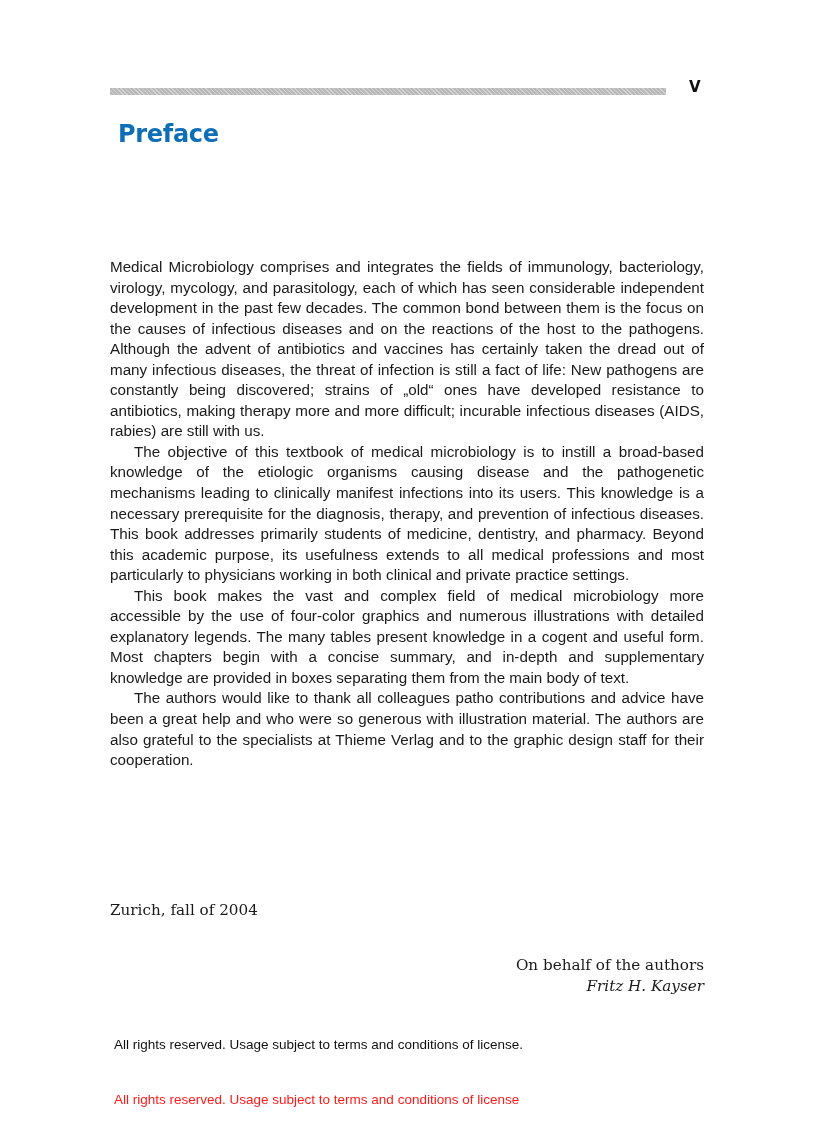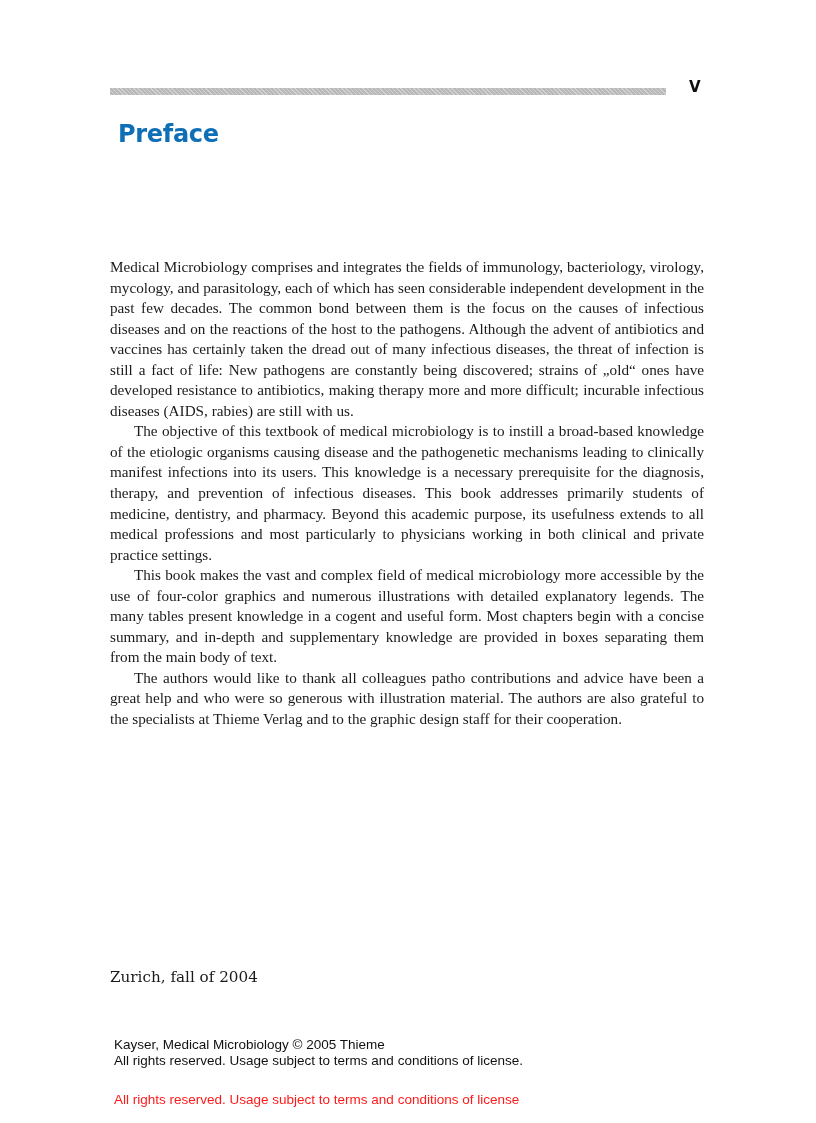--- a/index.html
+++ b/index.html
@@ -14,27 +14,27 @@
       position: absolute; left: 689px; top: 78px;
       font-family: "DejaVu Sans", sans-serif; font-weight: bold; font-size: 15px; color: #111;
     }
     .title {
       position: absolute; left: 110px; top: 112px; margin: 8px;
       font-family: "DejaVu Sans", sans-serif; font-weight: bold; font-size: 24px;
       color: #0f6fb6; letter-spacing: -0.3px;
     }
     .body-text {
       position: absolute; left: 110px; top: 257px; width: 594px;
-      font-family: Liberation Serif, serif; font-size: 15.2px; line-height: 20.55px;
+      font-family: Liberation Sans, sans-serif; font-size: 15.2px; line-height: 20.55px;
       color: #1a1a1a; text-align: justify; hyphens: manual;
     }
     .body-text p { margin: 0; }
     .body-text p.indent { text-indent: 24px; }
     .signoff-place {
-      position: absolute; left: 110px; top: 968px;
+      position: absolute; left: 110px; top: 901px;
       font-family: "DejaVu Serif", serif; font-size: 15.2px; color: #1a1a1a;
     }
     .signoff-right {
       position: absolute; right: 112px; top: 955px; text-align: right;
       font-family: "DejaVu Serif", serif; font-size: 15.2px; color: #1a1a1a; line-height: 20.5px;
     }
     .signoff-right .author { font-style: italic; }
     .footer {
       position: absolute; left: 114px; top: 1037px;
       font-family: "Liberation Sans", sans-serif; font-size: 13.5px; line-height: 16px; color: #111;
@@ -53,19 +53,22 @@
   <h1 class="title">Preface</h1>
 
   <div class="body-text">
     <p>Medical Microbiology comprises and integrates the fields of immunology, bacteriology, virology, mycology, and parasitology, each of which has seen considerable independent development in the past few decades. The com­mon bond between them is the focus on the causes of infectious diseases and on the reactions of the host to the pathogens. Although the advent of antibiotics and vaccines has certainly taken the dread out of many infectious diseases, the threat of infection is still a fact of life: New pathogens are con­stantly being discovered; strains of „old“ ones have developed resistance to antibiotics, making therapy more and more difficult; incurable infectious dis­eases (AIDS, rabies) are still with us.</p>
     <p class="indent">The objective of this textbook of medical microbiology is to instill a broad-based knowledge of the etiologic organisms causing disease and the patho­genetic mechanisms leading to clinically manifest infections into its users. This knowledge is a necessary prerequisite for the diagnosis, therapy, and prevention of infectious diseases. This book addresses primarily students of medicine, dentistry, and pharmacy. Beyond this academic purpose, its use­fulness extends to all medical professions and most particularly to physicians working in both clinical and private practice settings.</p>
     <p class="indent">This book makes the vast and complex field of medical microbiology more accessible by the use of four-color graphics and numerous illustrations with detailed explanatory legends. The many tables present knowledge in a cogent and useful form. Most chapters begin with a concise summary, and in-depth and supplementary knowledge are provided in boxes separating them from the main body of text.</p>
     <p class="indent">The authors would like to thank all colleagues patho contributions and advice have been a great help and who were so generous with illustration material. The authors are also grateful to the specialists at Thieme Verlag and to the graphic design staff for their cooperation.</p>
   </div>
 
   <div class="signoff-place">Zurich, fall of 2004</div>
+  <div class="signoff-right">
+    <div>On behalf of the authors</div>
+    <div class="author">Fritz H. Kayser</div>
+  </div>
 
   <div class="footer">
-    <div>Kayser, Medical Microbiology © 2005 Thieme</div>
     <div>All rights reserved. Usage subject to terms and conditions of license.</div>
   </div>
   <div class="footer-red">All rights reserved. Usage subject to terms and conditions of license</div>
 </div>
 
 </body></html>

